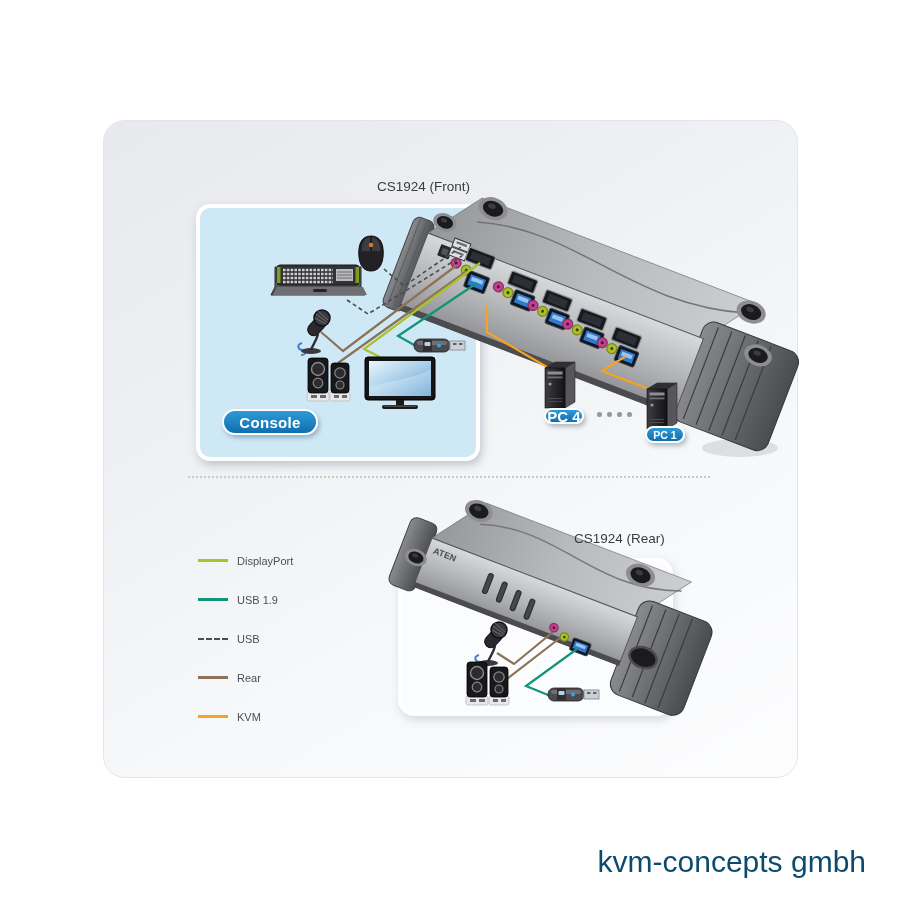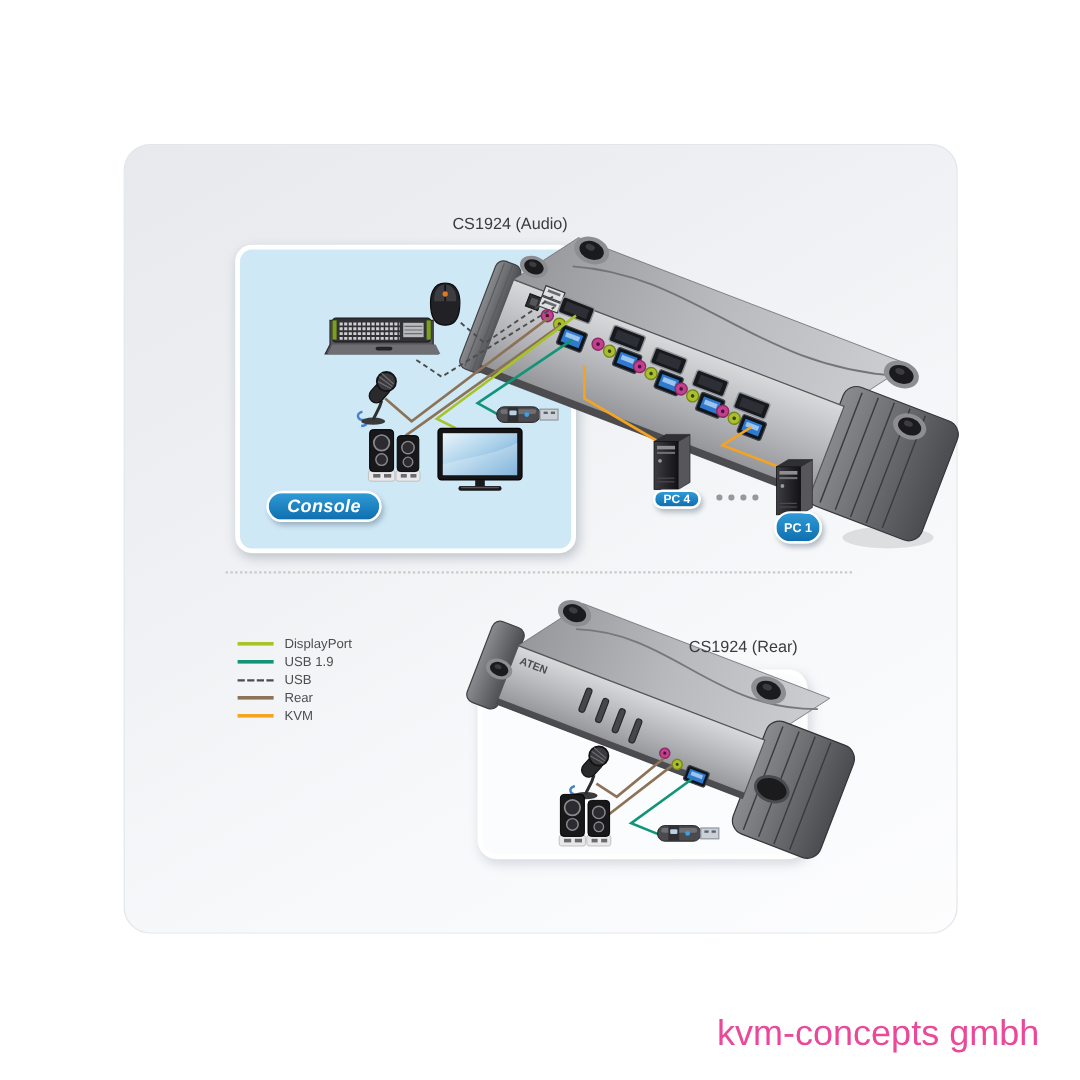--- a/index.html
+++ b/index.html
@@ -29,35 +29,35 @@
   #rear-label{left:377px;top:179px;}
   #front-label{left:574px;top:531px;}
 
   .badge{
     background:linear-gradient(var(--badge-top,#2f9ad6),var(--badge-bottom,#0f6fae));
     color:var(--badge-text,#ffffff);
     border:2.5px solid #ffffff;border-radius:999px;box-sizing:border-box;
     display:flex;align-items:center;justify-content:center;font-weight:bold;
     box-shadow:2px 3px 4px rgba(60,80,100,.35);
   }
-  #console-badge{left:222px;top:409px;width:96px;height:26px;font-size:15px;letter-spacing:.3px;font-style:italic;}
-  #pc4-badge{left:544px;top:408px;width:40px;height:16px;font-size:10px;}
-  #pc1-badge{left:645px;top:426px;width:40px;height:27px;font-size:10.5px;}
+  #console-badge{left:222px;top:409px;width:96px;height:26px;font-size:15px;letter-spacing:.3px;}
+  #pc4-badge{left:544px;top:408px;width:40px;height:16px;font-size:15px;}
+  #pc1-badge{left:645px;top:426px;width:40px;height:17px;font-size:10.5px;}
 
   #dots{left:597px;top:412px;display:flex;gap:5.5px;}
   .dot{width:4.5px;height:4.5px;border-radius:50%;background:#97979c;}
 
   #divider{left:188px;top:476px;width:522px;height:0;border-top:2px dotted #c9cacc;}
 
   #legend{left:198px;top:529px;}
-  .legend-row{display:flex;align-items:center;height:15px;}
+  .legend-row{display:flex;align-items:center;height:15px;margin-top:24px;}
   .legend-swatch{width:30px;margin-right:9px;height:0;}
   .legend-label{font-size:11px;color:#4e4e50;}
 
-  #footer-brand{right:34px;top:845px;font-size:30px;color:#ec4899;}
+  #footer-brand{right:34px;top:845px;font-size:30px;color:#0c4a6e;}
 
   #diagram-svg{left:0;top:0;}
   .ln{fill:none;}
   .ln-usb{stroke:var(--line-usb,#4c4c4c);stroke-width:1.6;stroke-dasharray:4 3;}
   .ln-audio{stroke:var(--line-audio,#8c7257);stroke-width:2.2;}
   .ln-displayport{stroke:var(--line-displayport,#a6c42a);stroke-width:2.2;}
   .ln-usb3{stroke:var(--line-usb3,#129478);stroke-width:2.2;}
   .ln-kvm{stroke:var(--line-kvm,#f4a322);stroke-width:2.2;}
 </style>
 </head>
@@ -316,21 +316,21 @@
   </g>
 
   <use href="#icon-tower" transform="translate(545,360)"></use>
   <use href="#icon-tower" transform="translate(647,381)"></use>
 
   <use href="#icon-mic" transform="translate(471,621)"></use>
   <use href="#icon-speakers" transform="translate(465,659)"></use>
   <use href="#icon-usbdrive" transform="translate(548,685)"></use>
 </svg>
 
-<div id="rear-label" class="abs device-label">CS1924 (Audio)</div>
+<div id="rear-label" class="abs device-label">CS1924 (Front)</div>
 <div id="front-label" class="abs device-label">CS1924 (Rear)</div>
 
 <div id="console-badge" class="abs badge">Console</div>
 <div id="pc4-badge" class="abs badge">PC 4</div>
 <div id="pc1-badge" class="abs badge">PC 1</div>
 
 <div id="dots" class="abs">
     <span class="dot"></span>
     <span class="dot"></span>
     <span class="dot"></span>

